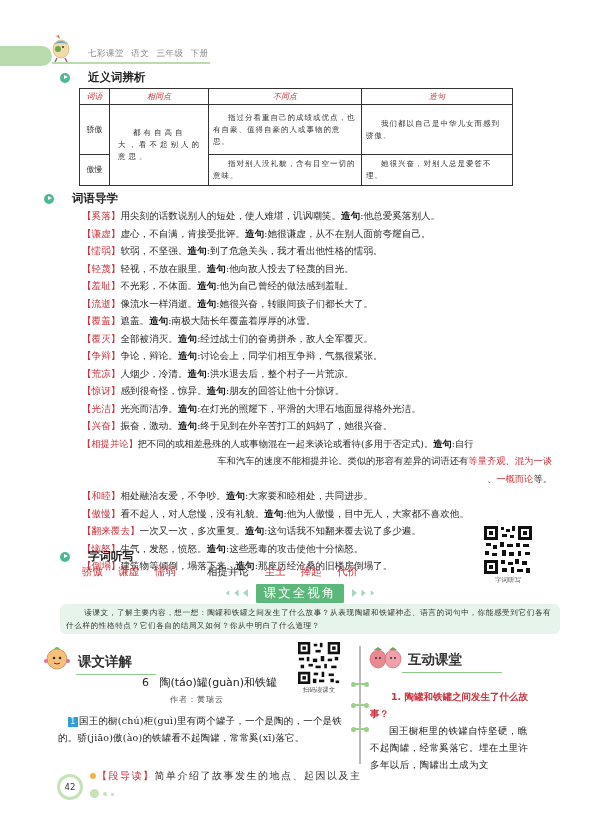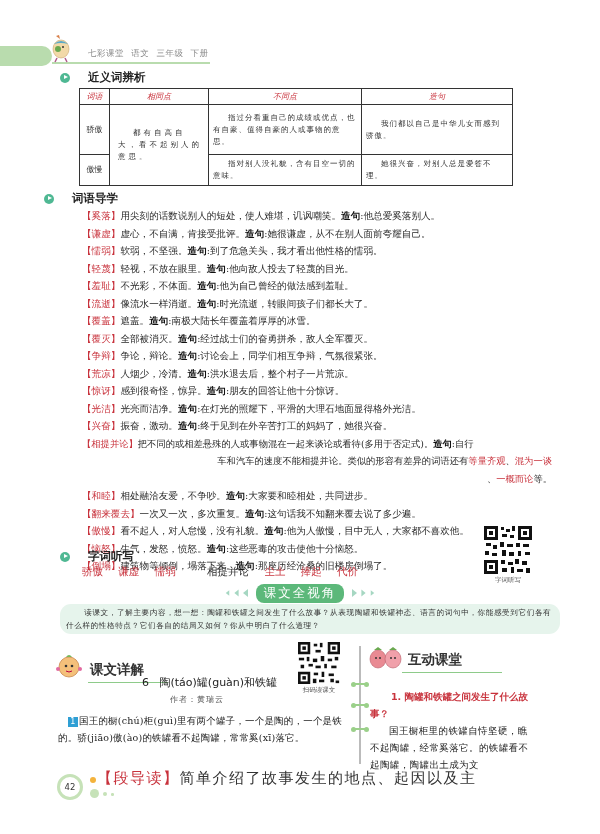--- a/index.html
+++ b/index.html
@@ -37,38 +37,38 @@
   .dict { position: absolute; left: 82px; top: 565px; font-size: 10.5px; word-spacing: 0; }
   .dict span { margin-right: 12px; }
   .dict .r { color: #c8323c; }
   .dict .b { color: #2a2a2a; margin-left: 16px; }
 
   .qr { position: absolute; background: #fff; }
   .qr-cap { position: absolute; font-family: "DejaVu Sans", sans-serif; font-size: 6.5px; color: #555; text-align: center; }
 
   
   .banner { position: absolute; left: 200px; top: 583px; width: 200px; height: 20px; display: flex; align-items: center; justify-content: center; }
-  .banner .pill { background: #5cb87a; color: #fff; font-family: "DejaVu Sans", sans-serif; font-size: 12.5px; padding: 1px 8px; border-radius: 8px; letter-spacing: 2px; margin: 0 6px; }
+  .banner .pill { background: #5cb87a; color: #fff; font-family: "DejaVu Sans", sans-serif; font-size: 12.5px; padding: 1px 8px; border-radius: 1px; letter-spacing: 2px; margin: 0 6px; }
   .tri { width: 0; height: 0; border-top: 4px solid transparent; border-bottom: 4px solid transparent; margin: 0 2px; }
   .tri.l { border-right: 5px solid #a6d7c2; }
   .tri.r { border-left: 5px solid #a6d7c2; }
   .tri.s { transform: scale(0.7); }
 
-  .intro { position: absolute; left: 60px; top: 604px; width: 500px; height: 30px; background: #e6f4ec; border-radius: 11px; font-size: 7.6px; line-height: 13px; padding: 2px 6px; color: #333; letter-spacing: 0.6px; text-indent: 2.4em; }
+  .intro { position: absolute; left: 60px; top: 604px; width: 500px; height: 30px; background: #e6f4ec; border-radius: 6px; font-size: 7.6px; line-height: 13px; padding: 2px 6px; color: #333; letter-spacing: 0.6px; text-indent: 2.4em; }
 
   
   .col-head { position: absolute; display: flex; align-items: flex-end; }
   .col-head .t { font-size: 13.5px; font-weight: bold; color: #333; font-family: "DejaVu Serif", serif; padding-bottom: 2px; }
   .col-head .ul { position: absolute; height: 1.5px; background: #8ecb8a; bottom: -2px; }
 
   .lesson-title { position: absolute; left: 142px; top: 675px; font-family: "DejaVu Sans", sans-serif; font-size: 11px; color: #222; }
   .author { position: absolute; left: 170px; top: 694px; font-size: 8px; color: #555; letter-spacing: 1px; }
   .para { position: absolute; left: 58px; top: 712px; width: 298px; font-size: 9.5px; line-height: 17px; color: #222; letter-spacing: 0.2px; }
   .pnum { display: inline-block; width: 10px; height: 10px; background: #2f9fd4; color: #fff; font-size: 8px; line-height: 10px; text-align: center; font-family: "DejaVu Sans", sans-serif; margin-right: 1px; vertical-align: 0; }
-  .guide { position: absolute; left: 90px; top: 769px; font-size: 15px; color: #333; letter-spacing: 1.5px; }
+  .guide { position: absolute; left: 90px; top: 769px; font-size: 10px; color: #333; letter-spacing: 1.5px; }
   .guide .dot { display: inline-block; width: 6px; height: 6px; border-radius: 50%; background: #f4b33c; margin-right: 1px; }
   .guide .r { color: #c8323c; }
 
   .divider { position: absolute; left: 359px; top: 646px; width: 1.5px; height: 118px; background: #bbb; }
   .conn { position: absolute; left: 352px; width: 16px; height: 2px; background: #9bd08a; }
   .conn::before, .conn::after { content: ""; position: absolute; top: -1.5px; width: 5px; height: 5px; border-radius: 50%; background: #9bd08a; }
   .conn::before { left: -1px; } .conn::after { right: -1px; }
 
   .q-title { position: absolute; left: 370px; top: 688px; width: 162px; font-family: "DejaVu Sans", sans-serif; font-size: 9.5px; font-weight: bold; color: #c8323c; line-height: 17px; text-indent: 2.2em; }
   .answer { position: absolute; left: 370px; top: 722px; width: 165px; font-size: 9.5px; line-height: 17px; color: #222; text-indent: 2em; letter-spacing: 0.4px; }
@@ -122,35 +122,35 @@
   <span class="bullet"></span>
   <span>词语导学</span>
 </div>
 
 <div class="vocab">
   <div class="row"><span class="term">【奚落】</span><span>用尖刻的话数说别人的短处，使人难堪，讥讽嘲笑。</span><span class="label">造句</span>:<span>他总爱奚落别人。</span></div>
   <div class="row"><span class="term">【谦虚】</span><span>虚心，不自满，肯接受批评。</span><span class="label">造句</span>:<span>她很谦虚，从不在别人面前夸耀自己。</span></div>
   <div class="row"><span class="term">【懦弱】</span><span>软弱，不坚强。</span><span class="label">造句</span>:<span>到了危急关头，我才看出他性格的懦弱。</span></div>
   <div class="row"><span class="term">【轻蔑】</span><span>轻视，不放在眼里。</span><span class="label">造句</span>:<span>他向敌人投去了轻蔑的目光。</span></div>
   <div class="row"><span class="term">【羞耻】</span><span>不光彩，不体面。</span><span class="label">造句</span>:<span>他为自己曾经的做法感到羞耻。</span></div>
-  <div class="row"><span class="term">【流逝】</span><span>像流水一样消逝。</span><span class="label">造句</span>:<span>时光流逝，转眼间孩子们都长大了。</span></div>
+  <div class="row"><span class="term">【流逝】</span><span>像流水一样消逝。</span><span class="label">造句</span>:<span>她很兴奋，转眼间孩子们都长大了。</span></div>
   <div class="row"><span class="term">【覆盖】</span><span>遮盖。</span><span class="label">造句</span>:<span>南极大陆长年覆盖着厚厚的冰雪。</span></div>
   <div class="row"><span class="term">【覆灭】</span><span>全部被消灭。</span><span class="label">造句</span>:<span>经过战士们的奋勇拼杀，敌人全军覆灭。</span></div>
   <div class="row"><span class="term">【争辩】</span><span>争论，辩论。</span><span class="label">造句</span>:<span>讨论会上，同学们相互争辩，气氛很紧张。</span></div>
   <div class="row"><span class="term">【荒凉】</span><span>人烟少，冷清。</span><span class="label">造句</span>:<span>洪水退去后，整个村子一片荒凉。</span></div>
   <div class="row"><span class="term">【惊讶】</span><span>感到很奇怪，惊异。</span><span class="label">造句</span>:<span>朋友的回答让他十分惊讶。</span></div>
   <div class="row"><span class="term">【光洁】</span><span>光亮而洁净。</span><span class="label">造句</span>:<span>在灯光的照耀下，平滑的大理石地面显得格外光洁。</span></div>
   <div class="row"><span class="term">【兴奋】</span><span>振奋，激动。</span><span class="label">造句</span>:<span>终于见到在外辛苦打工的妈妈了，她很兴奋。</span></div>
   <div class="row" style="font-size:9.3px;"><span class="term">【相提并论】</span><span>把不同的或相差悬殊的人或事物混在一起来谈论或看待(多用于否定式)。</span><span class="label">造句</span>:<span>自行</span>
     <span class="cont"><span>车和汽车的速度不能相提并论。类似的形容有差异的词语还有</span><span class="red">等量齐观</span><span>、</span><span class="red">混为一谈</span></span>
     <span class="cont"><span>、</span><span class="red">一概而论</span><span>等。</span></span>
   </div>
   <div class="row"><span class="term">【和睦】</span><span>相处融洽友爱，不争吵。</span><span class="label">造句</span>:<span>大家要和睦相处，共同进步。</span></div>
+  <div class="row"><span class="term">【傲慢】</span><span>看不起人，对人怠慢，没有礼貌。</span><span class="label">造句</span>:<span>他为人傲慢，目中无人，大家都不喜欢他。</span></div>
   <div class="row"><span class="term">【翻来覆去】</span><span>一次又一次，多次重复。</span><span class="label">造句</span>:<span>这句话我不知翻来覆去说了多少遍。</span></div>
-  <div class="row"><span class="term">【傲慢】</span><span>看不起人，对人怠慢，没有礼貌。</span><span class="label">造句</span>:<span>他为人傲慢，目中无人，大家都不喜欢他。</span></div>
   <div class="row"><span class="term">【恼怒】</span><span>生气，发怒，愤怒。</span><span class="label">造句</span>:<span>这些恶毒的攻击使他十分恼怒。</span></div>
   <div class="row"><span class="term">【倒塌】</span><span>建筑物等倾倒，塌落下来。</span><span class="label">造句</span>:<span>那座历经沧桑的旧楼房倒塌了。</span></div>
 </div>
 
 <div class="sec-head" style="left:60px; top:549px;">
   <span class="bullet"></span>
   <span>字词听写</span>
 </div>
 <div class="dict">
   <span class="r">骄傲</span>
@@ -206,21 +206,21 @@
   <span class="tri l s"></span>
   <span class="tri l" style="transform:scale(0.85)"></span>
   <span class="tri l"></span>
   <span class="pill">课文全视角</span>
   <span class="tri r"></span>
   <span class="tri r" style="transform:scale(0.85)"></span>
   <span class="tri r s"></span>
 </div>
 <div class="intro">读课文，了解主要内容，想一想：陶罐和铁罐之间发生了什么故事？从表现陶罐和铁罐神态、语言的词句中，你能感受到它们各有什么样的性格特点？它们各自的结局又如何？你从中明白了什么道理？</div>
 
-<div class="col-head" style="left:54px; top:645px;margin-top:8px;">
+<div class="col-head" style="left:42px; top:645px;">
   <svg width="30" height="28" viewBox="0 0 30 28">
     <circle cx="15" cy="14" r="10" fill="#f4c07a" stroke="#c9874a" stroke-width="0.8"></circle>
     <path d="M12 4 Q15 0 18 4" fill="#79b659"></path>
     <circle cx="12" cy="13" r="1.3" fill="#333"></circle>
       <circle cx="18" cy="13" r="1.3" fill="#333"></circle>
     <path d="M12 18 Q15 20 18 18" stroke="#b04" stroke-width="1" fill="none"></path>
     <circle cx="4" cy="16" r="2" fill="#e26aa0"></circle>
       <circle cx="26" cy="16" r="2" fill="#e26aa0"></circle>
   </svg>
   <span class="t" style="margin-left:6px;">课文详解</span>
@@ -288,20 +288,20 @@
     <circle cx="8" cy="13" r="1" fill="#333"></circle>
       <circle cx="12" cy="13" r="1" fill="#333"></circle>
     <circle cx="23" cy="13" r="1" fill="#333"></circle>
       <circle cx="27" cy="13" r="1" fill="#333"></circle>
   </svg>
   <span class="t" style="margin-left:4px;">互动课堂</span>
   <span class="ul" style="left:34px; width:100px;"></span>
 </div>
 
 <div class="q-title">1. 陶罐和铁罐之间发生了什么故事？</div>
-<div class="answer">国王橱柜里的铁罐自恃坚硬，瞧不起陶罐，经常奚落它。的铁罐看不起陶罐，陶罐出土成为文</div>
+<div class="answer">国王橱柜里的铁罐自恃坚硬，瞧不起陶罐，经常奚落它。埋在土里许多年以后，陶罐出土成为文</div>
 
 <div class="pgnum">42</div>
 <div class="pgdots">
   <span style="left:90px; top:789px; width:9px; height:9px;"></span>
   <span style="left:103px; top:792px; width:4px; height:4px;"></span>
   <span style="left:111px; top:793px; width:2.5px; height:2.5px;"></span>
 </div>
 
 </body></html>

